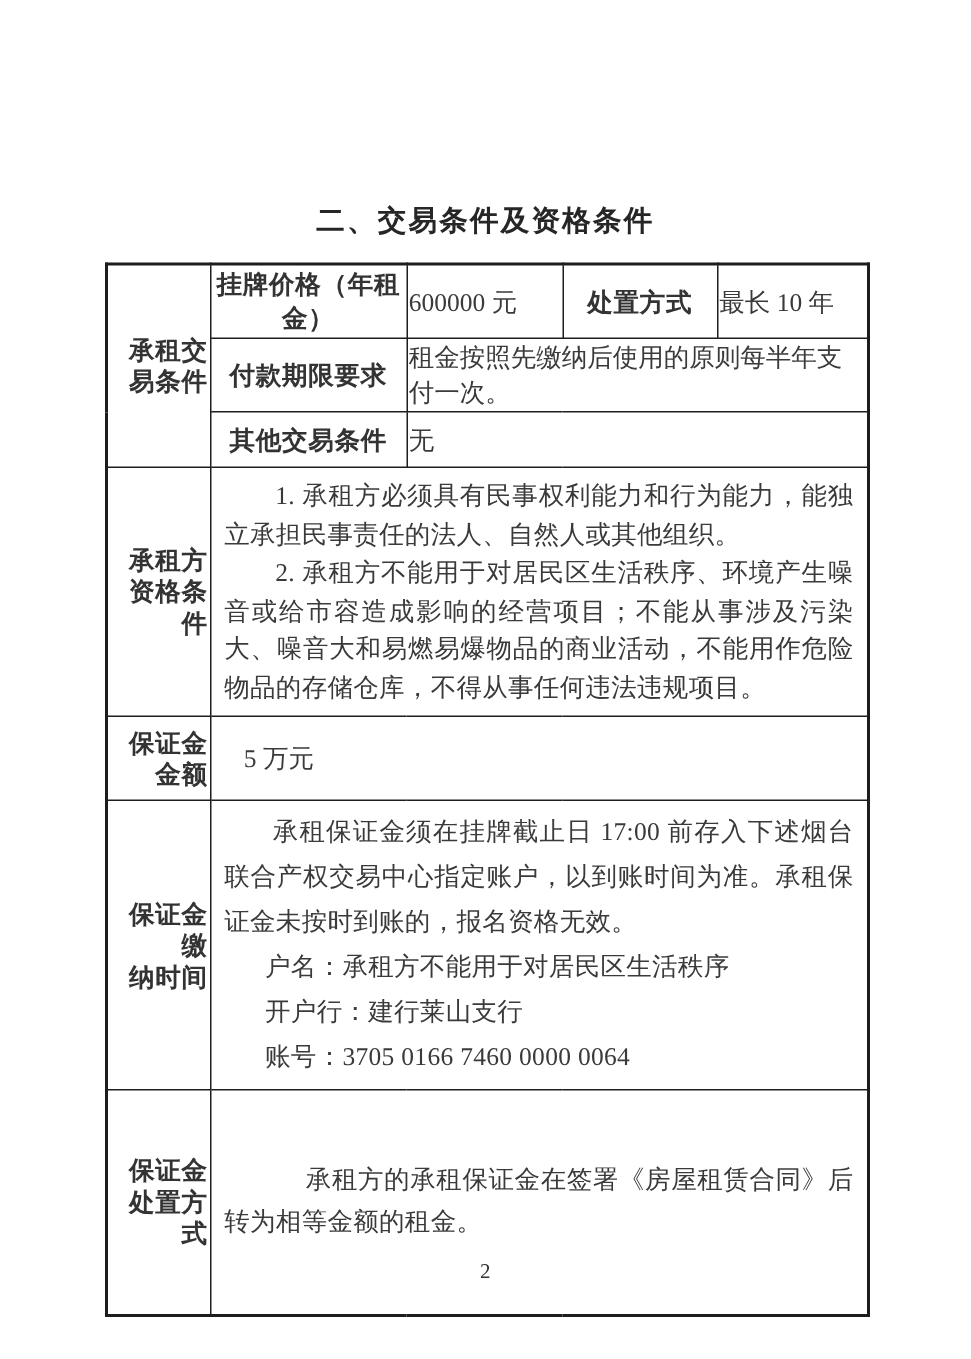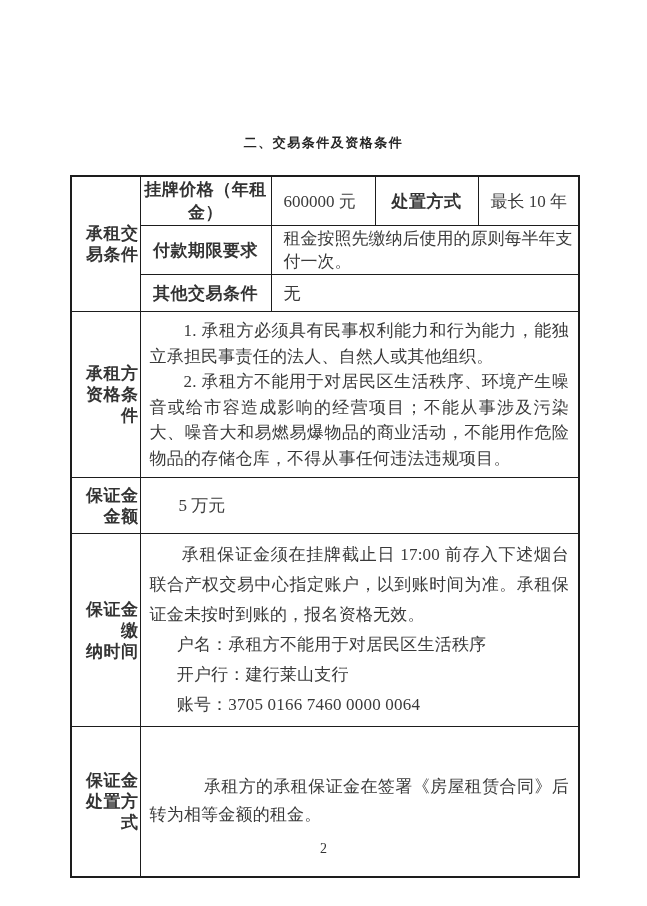--- a/index.html
+++ b/index.html
@@ -12,21 +12,21 @@
     color: #3a3a3a;
     overflow: hidden;
   }
   .doc-title {
     position: absolute;
     top: 134px;
     left: 0;
     width: 100%;
     margin: 0;
     text-align: center;
-    font-size: 13px;
+    font-size: 19px;
     font-weight: bold;
     letter-spacing: 1.5px;
     color: #262626;
   }
   table.cond-table {
     position: absolute;
     left: 70px;
     top: 175px;
     width: 508px;
     border-collapse: collapse;
@@ -49,25 +49,25 @@
   td.lbl {
     text-align: center;
     font-weight: bold;
     color: #333333;
     letter-spacing: 0.5px;
   }
   td.side { line-height: 21px; }
   .lbl-line { display: block; text-align: right; }
   td.val {
     text-align: left;
-    padding-left: 12px;
+    padding-left: 1px;
     padding-right: 4px;
     color: #3a3a3a;
   }
-  td.pad-lg { padding-left: 38px; }
+  td.pad-lg { padding-left: 22px; }
   td.content {
     padding: 6px 9px;
     text-align: justify;
     color: #3a3a3a;
   }
   td.content p.para {
     margin: 0;
     letter-spacing: 0.2px;
   }
   tr.r4 td.content p.para { line-height: 25.5px; text-indent: 2em; }

